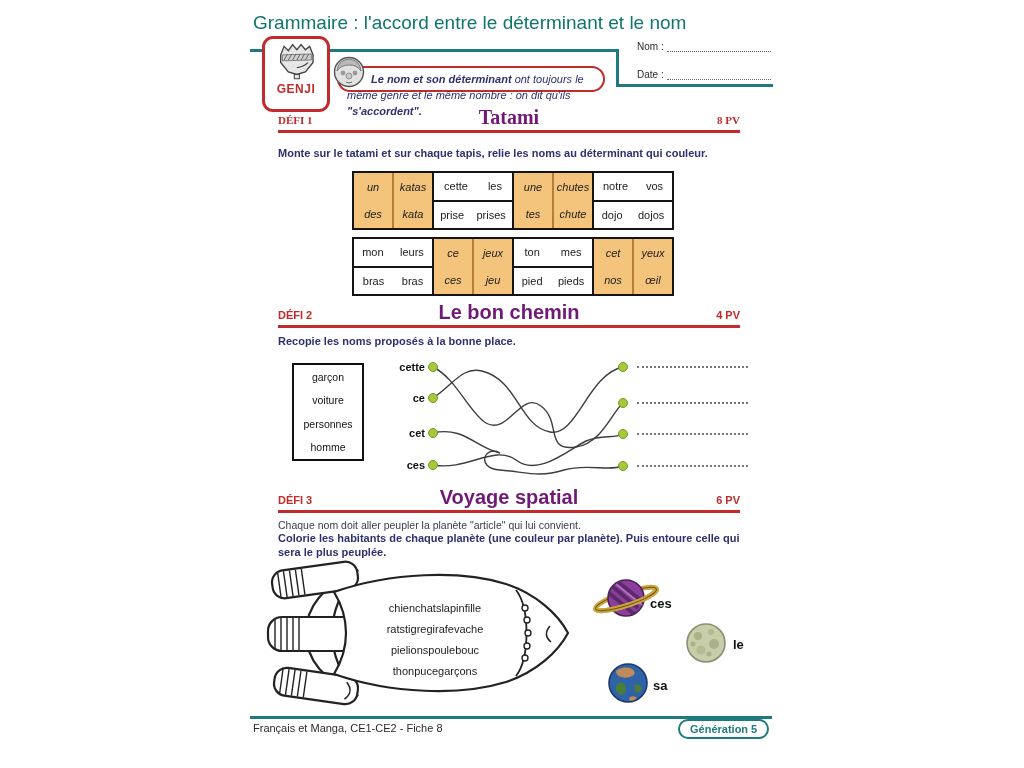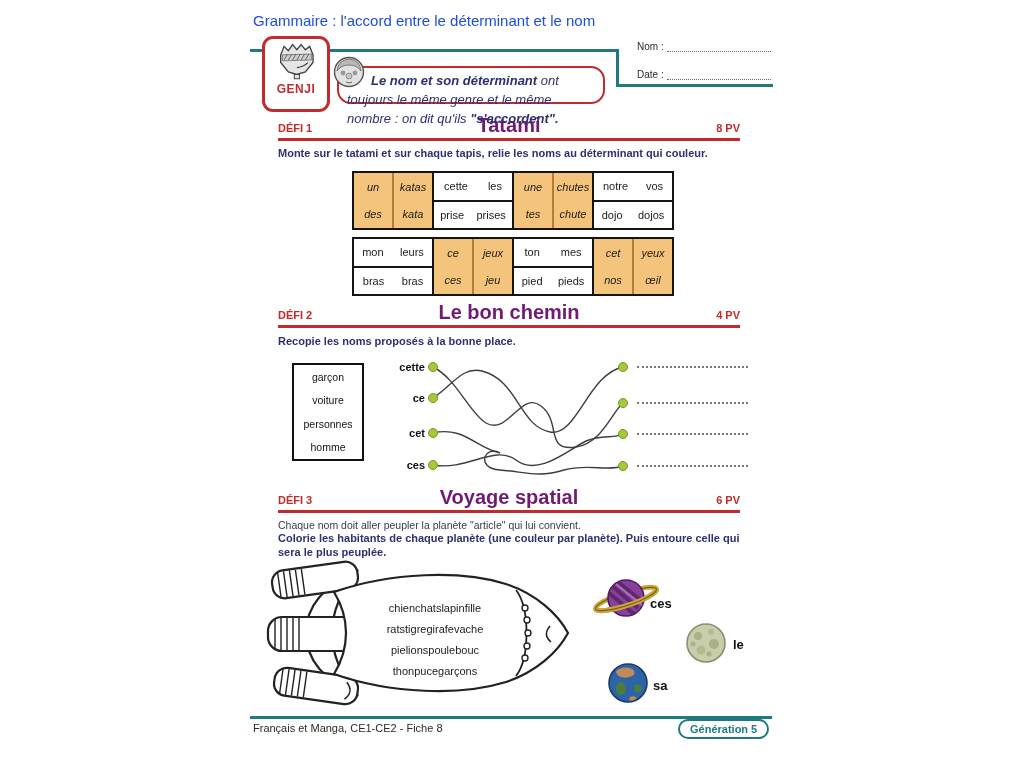--- a/index.html
+++ b/index.html
@@ -1,28 +1,28 @@
 <!DOCTYPE html>
 <html><head>
 <meta charset="utf-8">
 <style>
   html,body{margin:0;padding:0;background:#ffffff;}
   #page{position:relative;width:1024px;height:768px;background:#fff;overflow:hidden;
         font-family:"Liberation Sans",sans-serif;}
   .abs{position:absolute;}
 
   
-  .ptitle{left:253px;top:12px;font-size:15px;color:#1d4ed8;}
+  .ptitle{left:253px;top:12px;font-size:19px;color:#0f766e;}
   .tealline{background:#1f7a7f;}
   .genjibox{left:262px;top:36px;width:62px;height:70px;border:3px solid #c22b2b;border-radius:11px;
             background:#fff;z-index:3;display:flex;flex-direction:column;align-items:center;justify-content:flex-start;}
   .genjiname{color:#c22b2b;font-weight:bold;font-size:12px;letter-spacing:.5px;margin-top:1px;}
   .noteface{left:333px;top:56px;z-index:4;}
-  .notebox{left:337px;top:66px;width:268px;height:38px;border:2.5px solid #c22b2b;border-radius:14px;
-           background:#fff;z-index:2;color:#2e3070;font-style:italic;font-size:13px;line-height:1.45;
+  .notebox{left:337px;top:66px;width:268px;height:26px;border:2.5px solid #c22b2b;border-radius:14px;
+           background:#fff;z-index:2;color:#2e3070;font-style:italic;font-size:11px;line-height:1.45;
            padding:4px 7px 2px 8px;box-sizing:border-box;text-indent:24px;}
   .notebox .b{font-weight:bold;}
   .vteal{left:616px;top:49px;width:3px;height:38px;}
   .hteal-main{left:250px;top:49px;width:369px;height:3px;}
   .hteal-sub{left:616px;top:84px;width:157px;height:3px;}
   .field{display:flex;align-items:flex-end;font-size:10px;color:#2b2b2b;width:134px;}
   .field .dots{flex:1;border-bottom:1.5px dotted #666;margin-left:3px;height:9px;}
   .fnom{left:637px;top:41px;}
   .fdate{left:637px;top:69px;text-align:center;}
 
@@ -99,21 +99,21 @@
 
   <div class="abs field fnom">
     <span>Nom :</span>
     <span class="dots"></span>
   </div>
   <div class="abs field fdate">
     <span>Date :</span>
     <span class="dots"></span>
   </div>
 
-  <div class="abs defihead" style="top:114px;">
+  <div class="abs defihead" style="top:106px;font-family:Liberation Serif, serif;">
     <div class="dlabel">DÉFI 1</div>
     <div class="dtitle">Tatami</div>
     <div class="dpoints">8 PV</div>
   </div>
   <div class="abs inst" style="left:278px;top:147px;">Monte sur le tatami et sur chaque tapis, relie les noms au déterminant qui couleur.</div>
 
   <div class="abs band" style="top:171px;">
     <div class="grp orange">
       <div class="col">
           <span>un</span>

